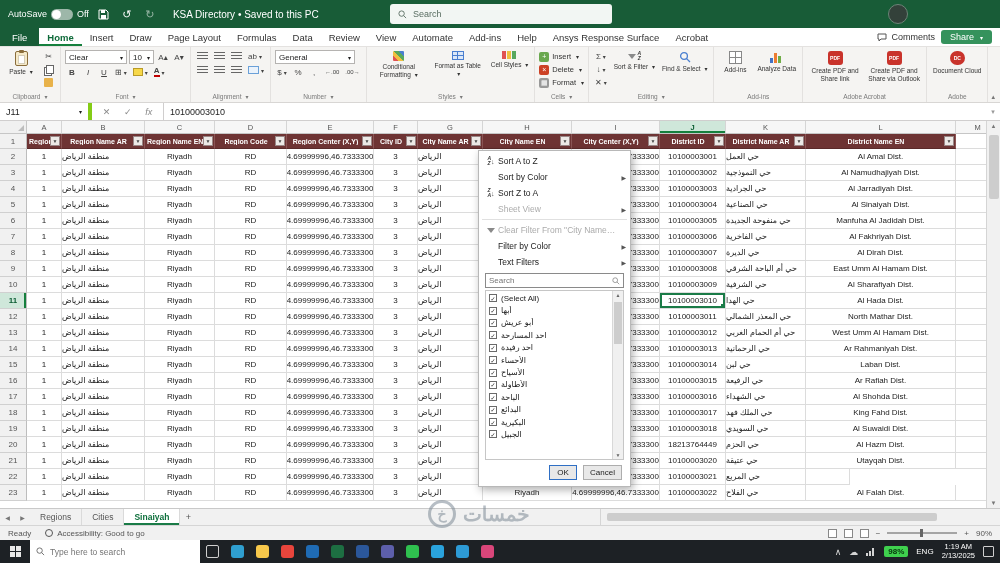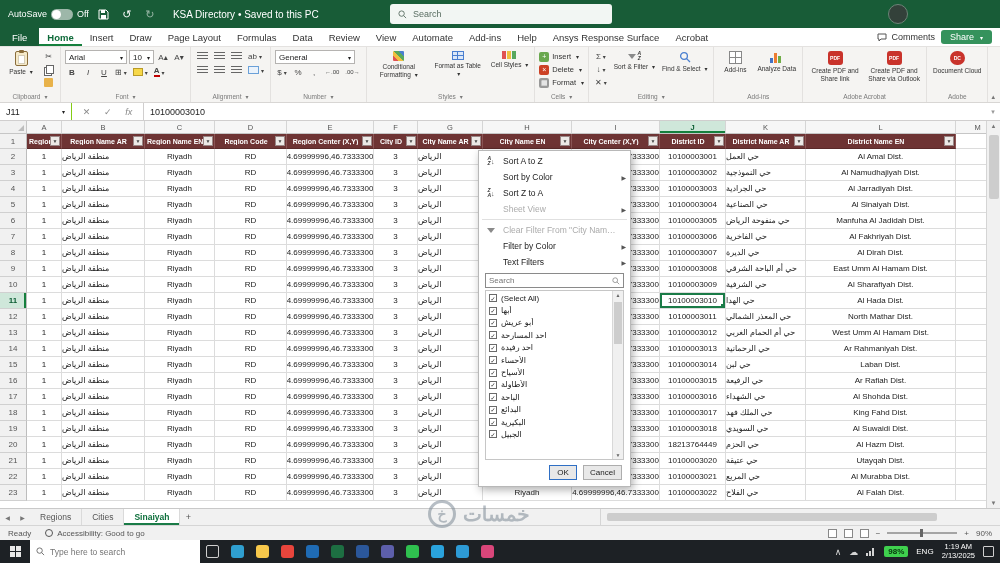--- a/index.html
+++ b/index.html
@@ -82,21 +82,21 @@
             border-top:5px solid #8a8a8a; display:inline-block; }
   .azl { display:flex; flex-direction:column; font-size:5px; line-height:5px; font-weight:bold; color:#333; }
   .azar { font-size:7px; color:#555; }
   .dotic { width:10px; height:10px; border-radius:2px; color:#fff; font-size:7px; display:flex; align-items:center; justify-content:center; }
   .ribbon-collapse { position:absolute; right:5px; bottom:1px; font-size:7px; color:#777; }
   .cellrow { display:flex; align-items:center; gap:3px; font-size:7.5px; color:#333; height:13px; }
 
   
   .formulabar { position:absolute; top:103px; left:0; right:0; height:18px; background:#fff;
                 border-bottom:1px solid #d0cece; display:flex; align-items:stretch; font-size:9px; }
-  .namebox { width:72px; border-right:1px solid #84cc16; display:flex; align-items:center;
+  .namebox { width:92px; border-right:4px solid #84cc16; display:flex; align-items:center;
              justify-content:space-between; padding:0 6px; color:#222; }
   .fxbtns { width:72px; border-right:1px solid #d0cece; display:flex; align-items:center;
             justify-content:space-around; color:#8a8a8a; padding:0 4px; }
   .fvalue { flex:1; display:flex; align-items:center; padding:0 6px; color:#222; }
   .fb-dd { width:14px; display:flex; align-items:center; justify-content:center; color:#999; font-size:7px; }
 
   
   .sheet { position:absolute; top:121px; left:0; right:0; bottom:55px; background:#fff; overflow:hidden; }
   .colheaders { display:flex; height:13px; }
   .corner { background:#f0f0f0; border-right:1px solid #c6c6c6; border-bottom:1px solid #c6c6c6; position:relative; }
@@ -125,21 +125,21 @@
   .w-i{width:88px;min-width:88px}.w-j{width:66px;min-width:66px}.w-k{width:80px;min-width:80px}
   .w-l{width:150px;min-width:150px}.w-m{width:44px;min-width:44px}
   .vscroll { position:absolute; top:0; right:0; bottom:0; width:14px; background:#f1f1f1; border-left:1px solid #d5d5d5;
              display:flex; flex-direction:column; align-items:center; justify-content:space-between;
              font-size:6px; color:#777; padding:2px 0; z-index:5; }
   .vthumb { position:absolute; top:14px; left:2px; width:10px; height:64px; background:#cdcdcd; border-radius:2px; }
 
   
   .filter-menu { position:absolute; left:478px; top:150px; width:153px; background:#fff; border:1px solid #b8b8b8;
                  box-shadow:2px 3px 8px rgba(0,0,0,.3); z-index:30; font-size:8.5px; color:#222; padding:2px 0 0; }
-  .fm-item { height:16px; display:flex; align-items:center; gap:5px; padding:0 14px 0 5px; position:relative; white-space:nowrap; }
+  .fm-item { height:16px; display:flex; align-items:center; padding:0 14px 0 5px; position:relative; white-space:nowrap; }
   .fm-item .sub { position:absolute; right:4px; font-size:6px; color:#555; }
   .fm-item.disabled { color:#ababab; }
   .fm-icon { width:14px; min-width:14px; display:flex; align-items:center; justify-content:center; }
   .fm-sep { height:1px; background:#e0e0e0; margin:2px 3px; }
   .ellip { overflow:hidden; text-overflow:ellipsis; }
   .fm-search { margin:3px 6px 2px; height:15px; border:1px solid #8a8a8a; display:flex; align-items:center; padding:0 3px; gap:2px; }
   .fm-search input { border:none; outline:none; flex:1; width:100%; font-size:8px; font-family:inherit; color:#333; background:transparent; }
   .fm-list { margin:2px 6px 0; border:1px solid #c6c6c6; height:170px; overflow:hidden; position:relative; }
   .fm-items { position:absolute; inset:1px 12px 0 1px; }
   .fm-li { display:flex; align-items:center; gap:4px; height:12.4px; padding:0 2px; font-size:8px; }
@@ -285,21 +285,21 @@
       <div class="rg-label">
           <span>Clipboard</span>
           <span class="carr">▾</span>
         </div>
     </div>
 
     <div class="rgroup">
       <div class="rg-content col">
         <div class="row">
           <div class="select">
-              <span>Arial</span>
+              <span>Clear</span>
               <span class="carr">▾</span>
             </div>
           <div class="select sz">
               <span>10</span>
               <span class="carr">▾</span>
             </div>
           <div class="sbtn">A▴</div>
           <div class="sbtn">A▾</div>
         </div>
         <div class="row">
@@ -674,21 +674,21 @@
           <div class="cell w-a">1</div>
           <div class="cell w-b ar">منطقة الرياض</div>
           <div class="cell w-c">Riyadh</div>
           <div class="cell w-d">RD</div>
           <div class="cell w-e">[24.69999996,46.73333003]</div>
           <div class="cell w-f">3</div>
           <div class="cell w-g ar">الرياض</div>
           <div class="cell w-h">Riyadh</div>
           <div class="cell w-i">[24.69999996,46.73333003]</div>
           <div class="cell w-j">10100003005</div>
-          <div class="cell w-k ar">حي منفوحة الرياض</div>
+          <div class="cell w-k ar">حي منفوحة الجديدة</div>
           <div class="cell w-l">Manfuha Al Jadidah Dist.</div>
           <div class="cell w-m"></div>
         </div>
         <div class="trow">
           <div class="cell gut w-gut">7</div>
           <div class="cell w-a">1</div>
           <div class="cell w-b ar">منطقة الرياض</div>
           <div class="cell w-c">Riyadh</div>
           <div class="cell w-d">RD</div>
           <div class="cell w-e">[24.69999996,46.73333003]</div>
@@ -931,21 +931,20 @@
           <div class="cell w-b ar">منطقة الرياض</div>
           <div class="cell w-c">Riyadh</div>
           <div class="cell w-d">RD</div>
           <div class="cell w-e">[24.69999996,46.73333003]</div>
           <div class="cell w-f">3</div>
           <div class="cell w-g ar">الرياض</div>
           <div class="cell w-h">Riyadh</div>
           <div class="cell w-i">[24.69999996,46.73333003]</div>
           <div class="cell w-j">10100003021</div>
           <div class="cell w-k ar">حي المربع</div>
-          <div class="cell w-l">Al Murabba Dist.</div>
           <div class="cell w-m"></div>
         </div>
         <div class="trow">
           <div class="cell gut w-gut">23</div>
           <div class="cell w-a">1</div>
           <div class="cell w-b ar">منطقة الرياض</div>
           <div class="cell w-c">Riyadh</div>
           <div class="cell w-d">RD</div>
           <div class="cell w-e">[24.69999996,46.73333003]</div>
           <div class="cell w-f">3</div>

